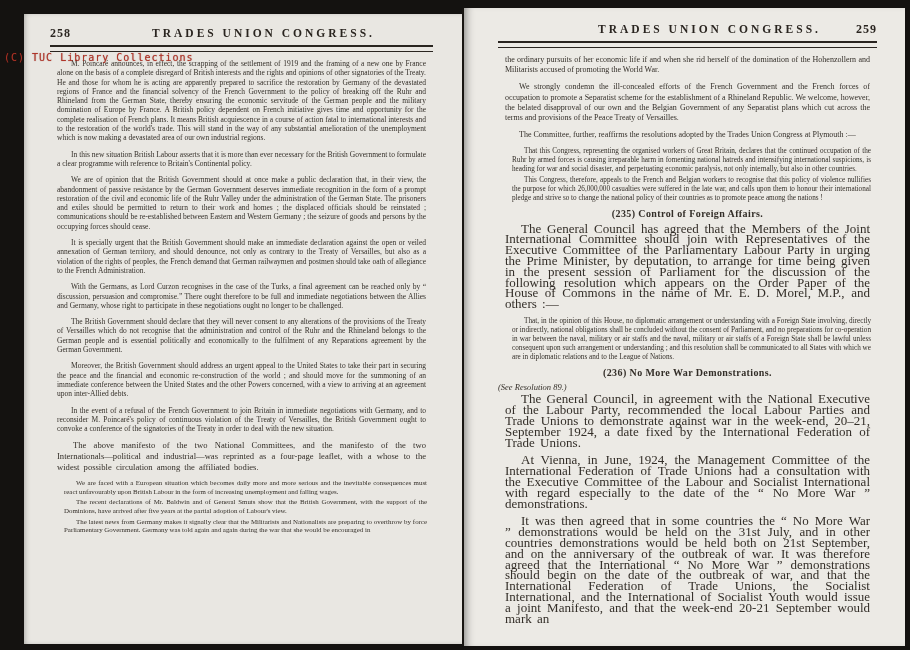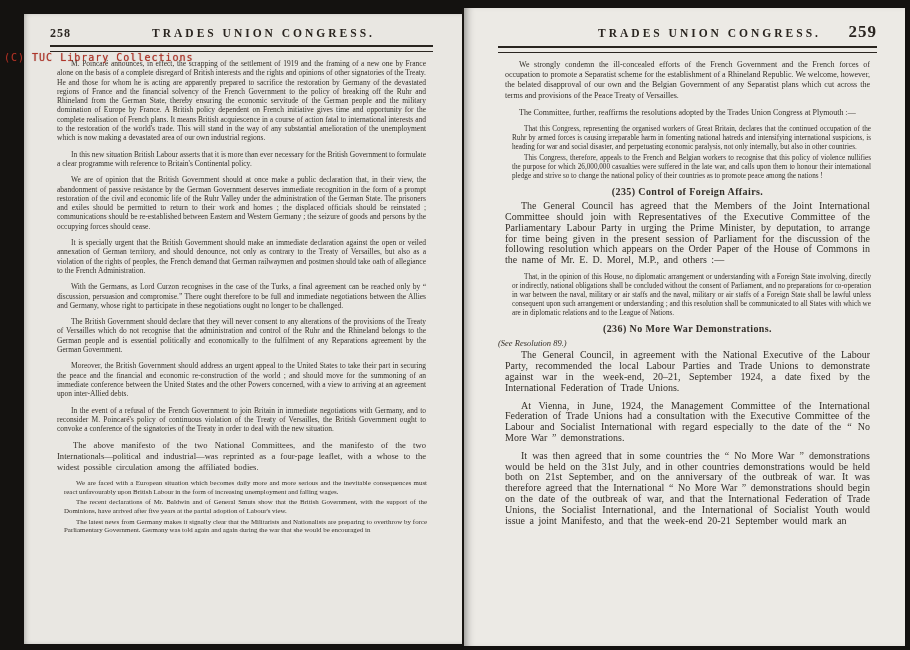--- a/index.html
+++ b/index.html
@@ -47,39 +47,39 @@
     letter-spacing:1px;
     color:#2a2520;
   }
   .page-header .ptitle{
     text-align:center;
     letter-spacing:3px;
     font-size:11.5px;
     margin-left:44px;
   }
   .page-header .num-left{text-align:left;font-size:12px;}
-  .page-header .num-right{text-align:right;font-size:17px;}
+  .page-header .num-right{text-align:right;font-size:12px;}
   .rule{
     height:4px;
     border-top:2px solid #2a2520;
     border-bottom:1px solid #2a2520;
     margin:4px 0 6px 0;
   }
   .content{
     text-align:justify;
     text-justify:inter-word;
   }
   .page-left .content{font-size:7.5px;line-height:9.3px;}
   .page-right .content{font-size:8px;line-height:10.2px;}
   .blk{margin:7px;}
   .body{text-indent:14px;}
   .body-noindent{text-indent:0;}
   .body-large{text-indent:16px;margin-top:2px;}
   .page-left .body-large{font-size:8.6px;line-height:10.6px;word-spacing:2px;}
-  .page-right .body-large{font-size:10px;line-height:10.8px;word-spacing:2px;}
+  .page-right .body-large{font-size:13px;line-height:10.8px;word-spacing:2px;}
   .quote{
     padding-left:14px;padding-right:6px;
     text-indent:12px;
     margin:2px 0;
   }
   .page-left .quote{font-size:6.9px;line-height:8.6px;}
   .page-right .quote{font-size:7.2px;line-height:9px;}
   .heading{
     text-align:center;
     font-weight:bold;
@@ -125,20 +125,21 @@
 </div>
 
 <div class="page page-right">
   <div class="page-header">
     <span class="num-left"></span>
     <span class="ptitle">TRADES UNION CONGRESS.</span>
     <span class="num-right">259</span>
   </div>
   <div class="rule"></div>
   <div class="content">
+      <div class="blk body-noindent">the ordinary pursuits of her economic life if and when she rid herself of the domination of the Hohenzollern and Militarists accused of promoting the World War.</div>
       <div class="blk body">We strongly condemn the ill-concealed efforts of the French Government and the French forces of occupation to promote a Separatist scheme for the establishment of a Rhineland Republic. We welcome, however, the belated disapproval of our own and the Belgian Government of any Separatist plans which cut across the terms and provisions of the Peace Treaty of Versailles.</div>
       <div class="blk body">The Committee, further, reaffirms the resolutions adopted by the Trades Union Congress at Plymouth :—</div>
       <div class="blk quote">That this Congress, representing the organised workers of Great Britain, declares that the continued occupation of the Ruhr by armed forces is causing irreparable harm in fomenting national hatreds and intensifying international suspicions, is heading for war and social disaster, and perpetuating economic paralysis, not only internally, but also in other countries.</div>
       <div class="blk quote">This Congress, therefore, appeals to the French and Belgian workers to recognise that this policy of violence nullifies the purpose for which 26,000,000 casualties were suffered in the late war, and calls upon them to honour their international pledge and strive so to change the national policy of their countries as to promote peace among the nations !</div>
       <div class="blk heading">(235) Control of Foreign Affairs.</div>
       <div class="blk body-large">The General Council has agreed that the Members of the Joint International Committee should join with Representatives of the Executive Committee of the Parliamentary Labour Party in urging the Prime Minister, by deputation, to arrange for time being given in the present session of Parliament for the discussion of the following resolution which appears on the Order Paper of the House of Commons in the name of Mr. E. D. Morel, M.P., and others :—</div>
       <div class="blk quote">That, in the opinion of this House, no diplomatic arrangement or understanding with a Foreign State involving, directly or indirectly, national obligations shall be concluded without the consent of Parliament, and no preparations for co-operation in war between the naval, military or air staffs and the naval, military or air staffs of a Foreign State shall be lawful unless consequent upon such arrangement or understanding ; and this resolution shall be communicated to all States with which we are in diplomatic relations and to the League of Nations.</div>
       <div class="blk heading">(236) No More War Demonstrations.</div>
       <div class="blk note">(See Resolution 89.)</div>
       <div class="blk body-large">The General Council, in agreement with the National Executive of the Labour Party, recommended the local Labour Parties and Trade Unions to demonstrate against war in the week-end, 20–21, September 1924, a date fixed by the International Federation of Trade Unions.</div>

